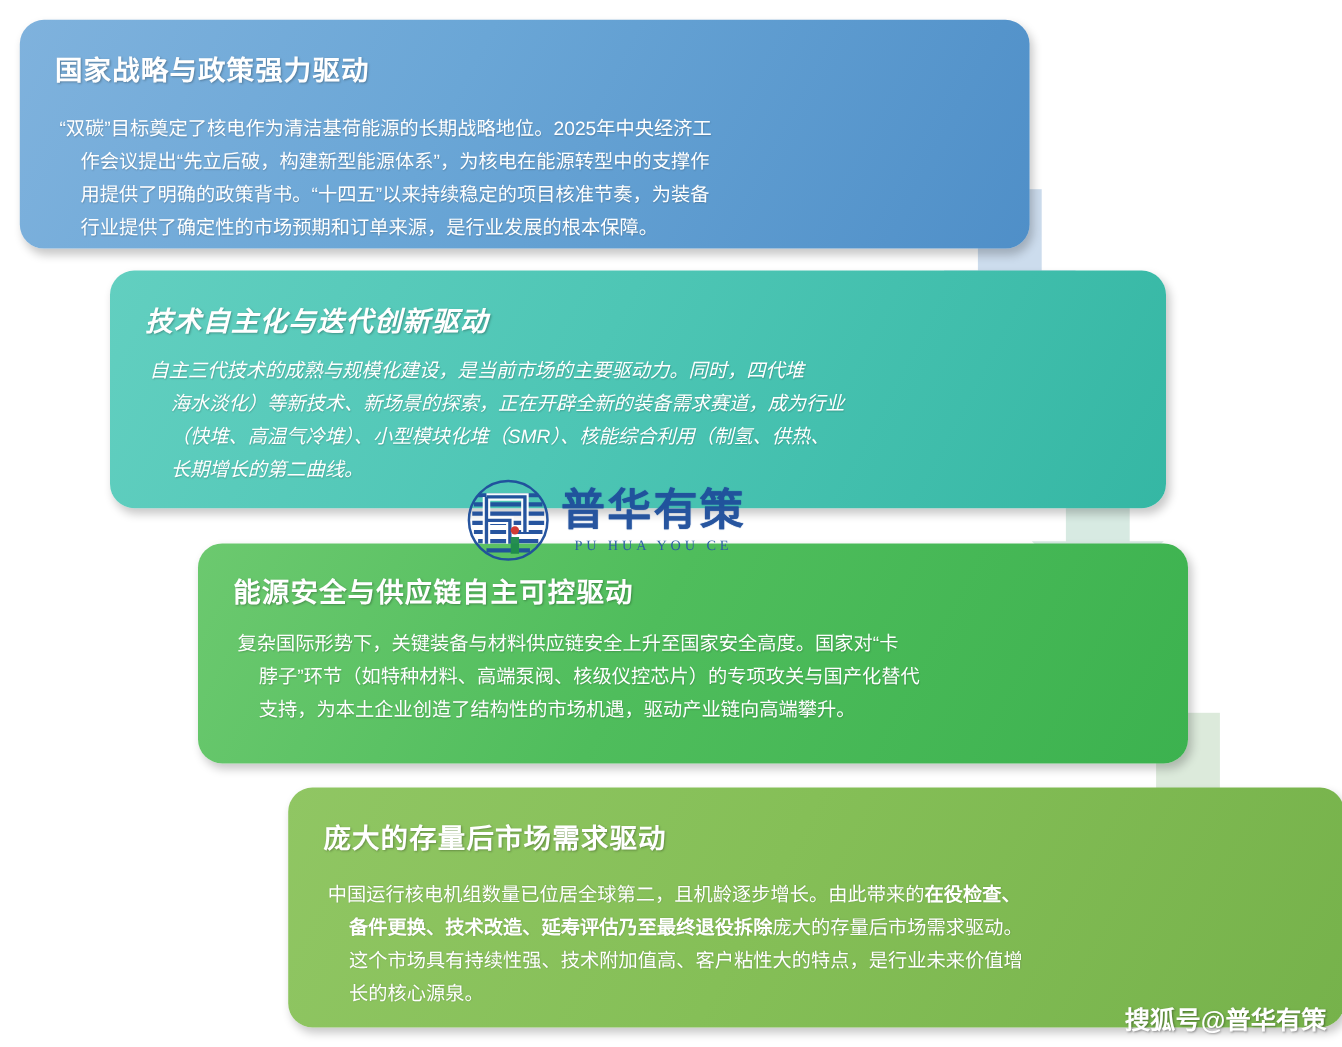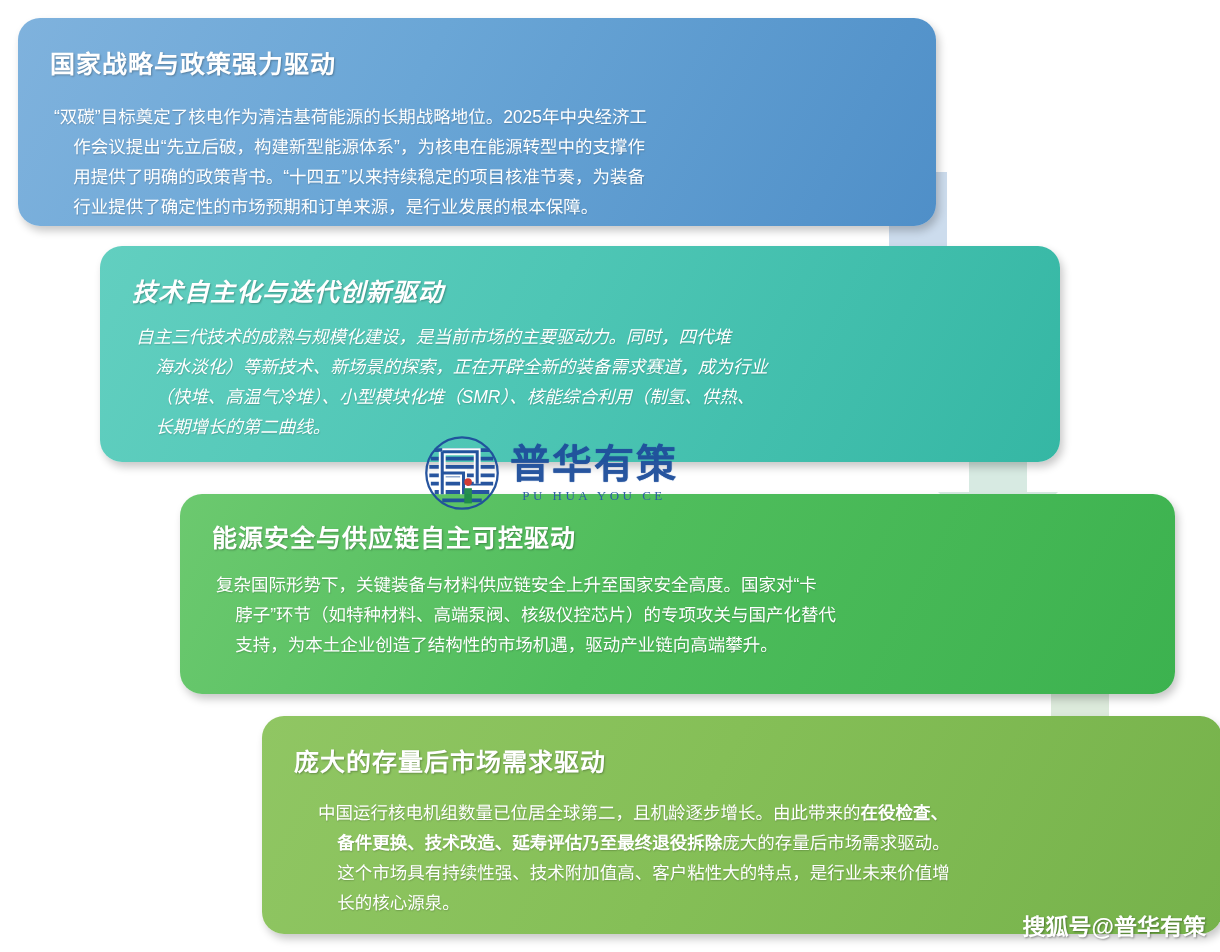--- a/index.html
+++ b/index.html
@@ -65,33 +65,33 @@
   #card-2 {
     left: 100px; top: 246px; width: 960px; height: 216px;
     background: linear-gradient(118deg, #62cfc0 0%, #4ec6b5 45%, #35b7a4 100%);
     font-style: italic;
   }
   #card-2 .card-title { left: 32px; top: 26px; }
   #card-2 .card-body  { left: 36px; top: 76px; width: 810px; }
 
   
   #card-3 {
-    left: 180px; top: 494px; width: 995px; height: 200px;
+    left: 180px; top: 494px; width: 900px; height: 200px;
     background: linear-gradient(118deg, #6cc96f 0%, #4fbd5c 45%, #3cb24f 100%);
   }
   #card-3 .card-title { left: 32px; top: 24px; }
   #card-3 .card-body  { left: 36px; top: 76px; width: 830px; }
 
   
   #card-4 {
     left: 262px; top: 716px; width: 960px; height: 218px;
     background: linear-gradient(118deg, #90c663 0%, #85bf57 45%, #76b24b 100%);
   }
   #card-4 .card-title { left: 32px; top: 26px; }
-  #card-4 .card-body  { left: 36px; top: 82px; width: 740px; margin-left: 20px; }
+  #card-4 .card-body  { left: 36px; top: 82px; width: 740px; }
 
   
   .arrow {
     position: absolute;
     width: 120px;
     z-index: 2;
   }
   .arrow .shaft {
     position: absolute;
     left: 31px;

